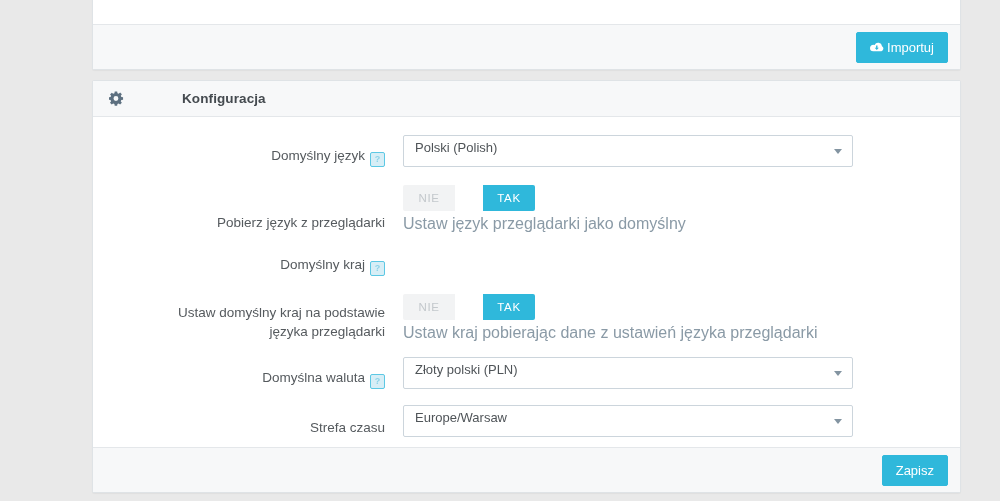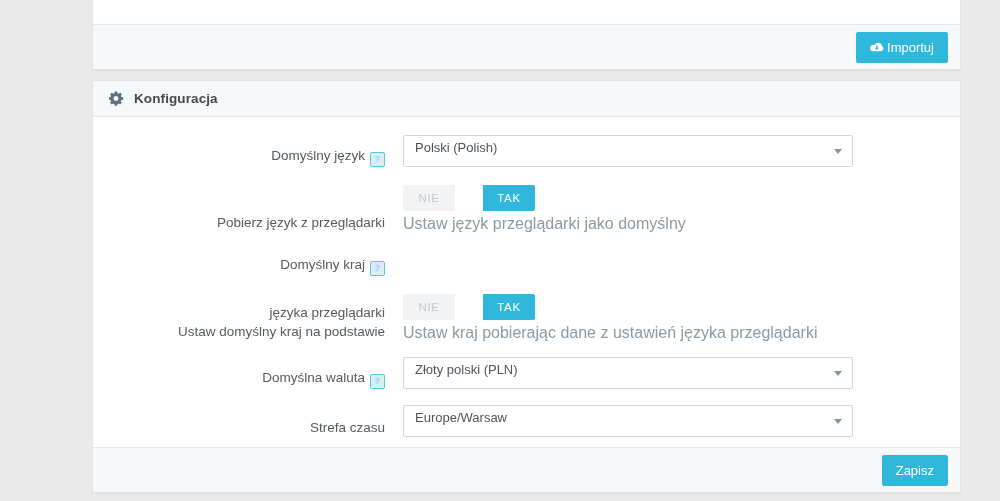--- a/index.html
+++ b/index.html
@@ -63,20 +63,21 @@
     height: 36px;
     background: #f7f8f9;
     border-bottom: 1px solid #e4e7ea;
     display: flex;
     align-items: center;
     padding: 0 16px;
     font-size: 13.5px;
     color: #444a4f;
     font-weight: bold;
     letter-spacing: .1px;
+    gap: 48px;
   }
   .panel-heading .gear-wrap {
     display: inline-flex;
     align-items: center;
     margin-right: 10px;
     color: #5d7080;
   }
 
   .panel-body-form {
     padding: 18px 0 8px 0;
@@ -269,22 +270,22 @@
       </div>
 
       <div class="form-row">
         <div class="form-label">
           <span>Domyślny kraj</span><span class="help-badge"><span>?</span></span>
         </div>
       </div>
 
       <div class="form-row">
         <div class="form-label two-line">
+          <div>Ustaw domyślny kraj na podstawie</div>
           <div>języka przeglądarki</div>
-          <div>Ustaw domyślny kraj na podstawie</div>
         </div>
         <div class="form-control-area">
           <div class="switch">
             <div class="opt off">NIE</div>
             <div class="opt on">TAK</div>
           </div>
           <div class="hint">Ustaw kraj pobierając dane z ustawień języka przeglądarki</div>
         </div>
       </div>
 

